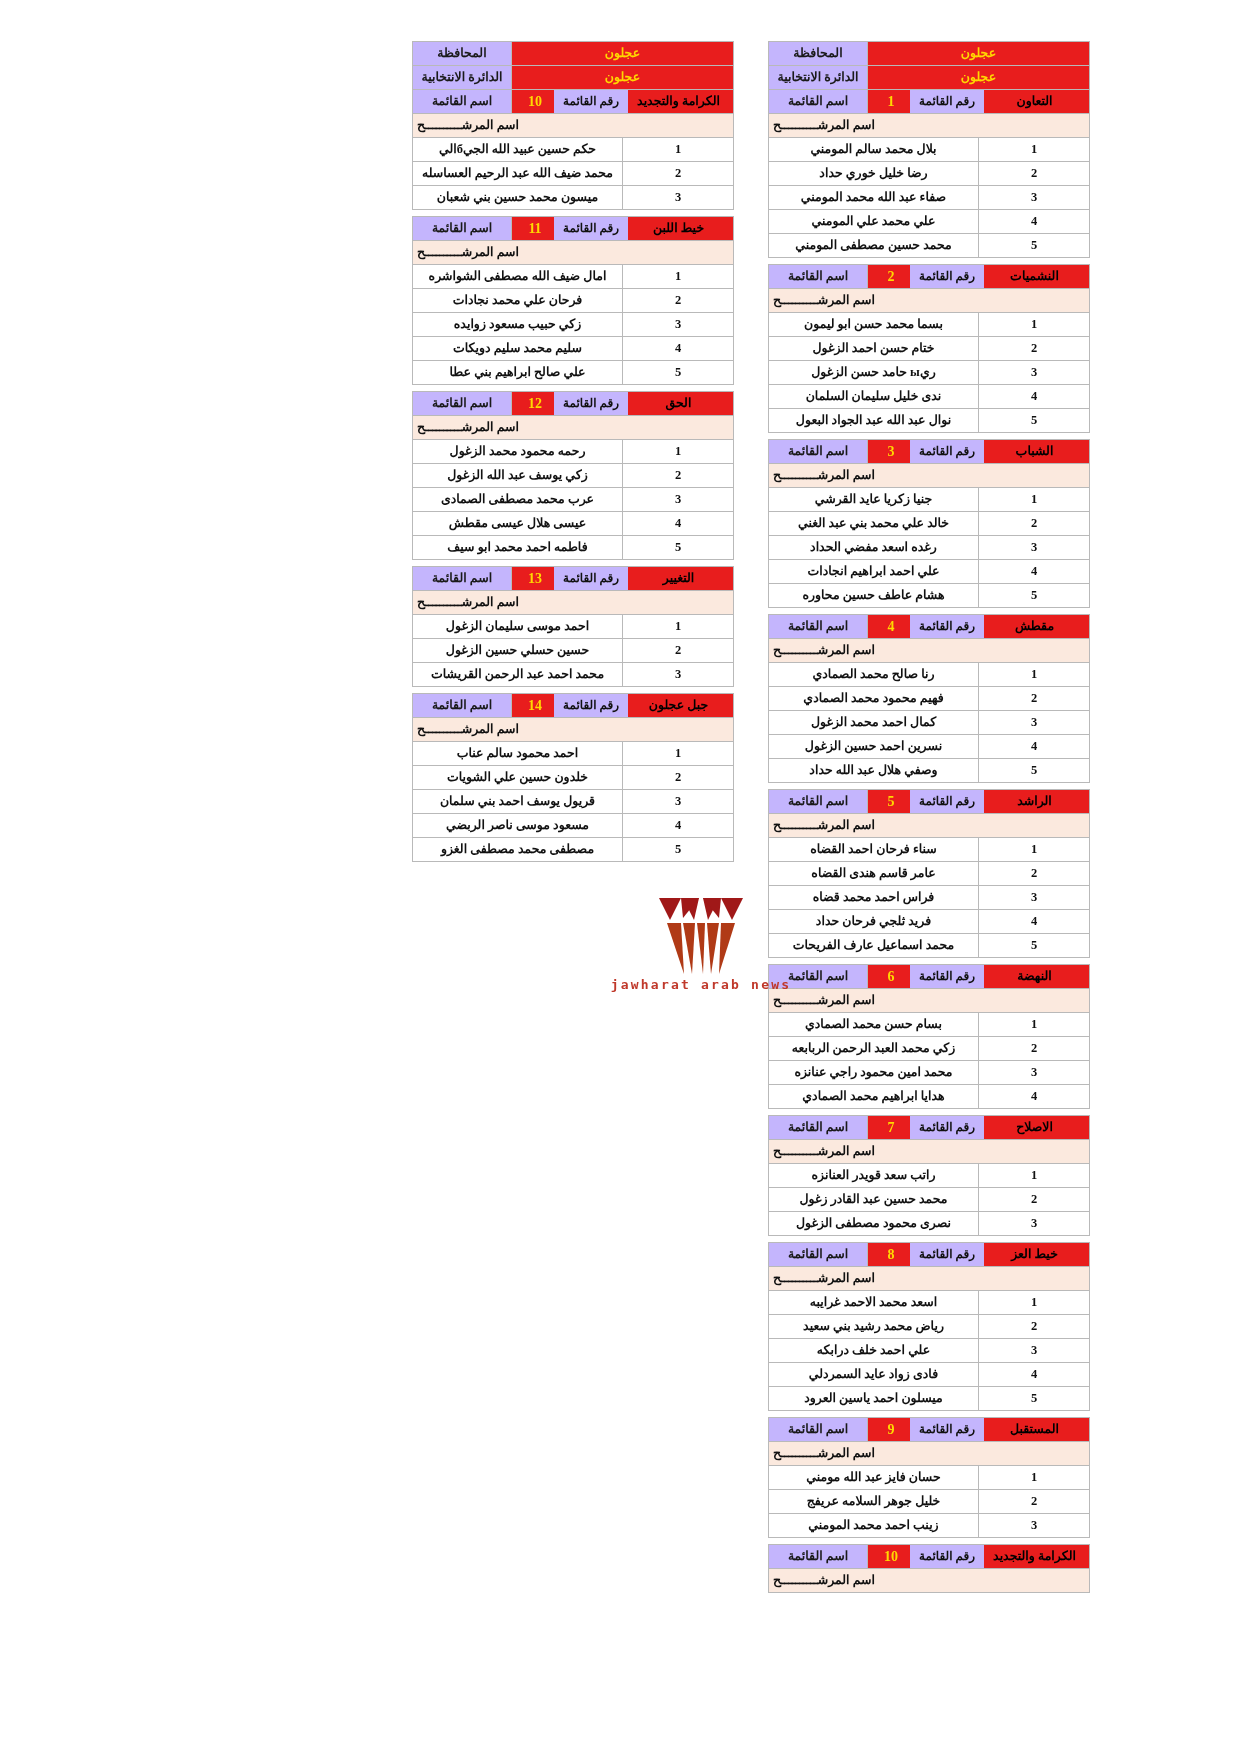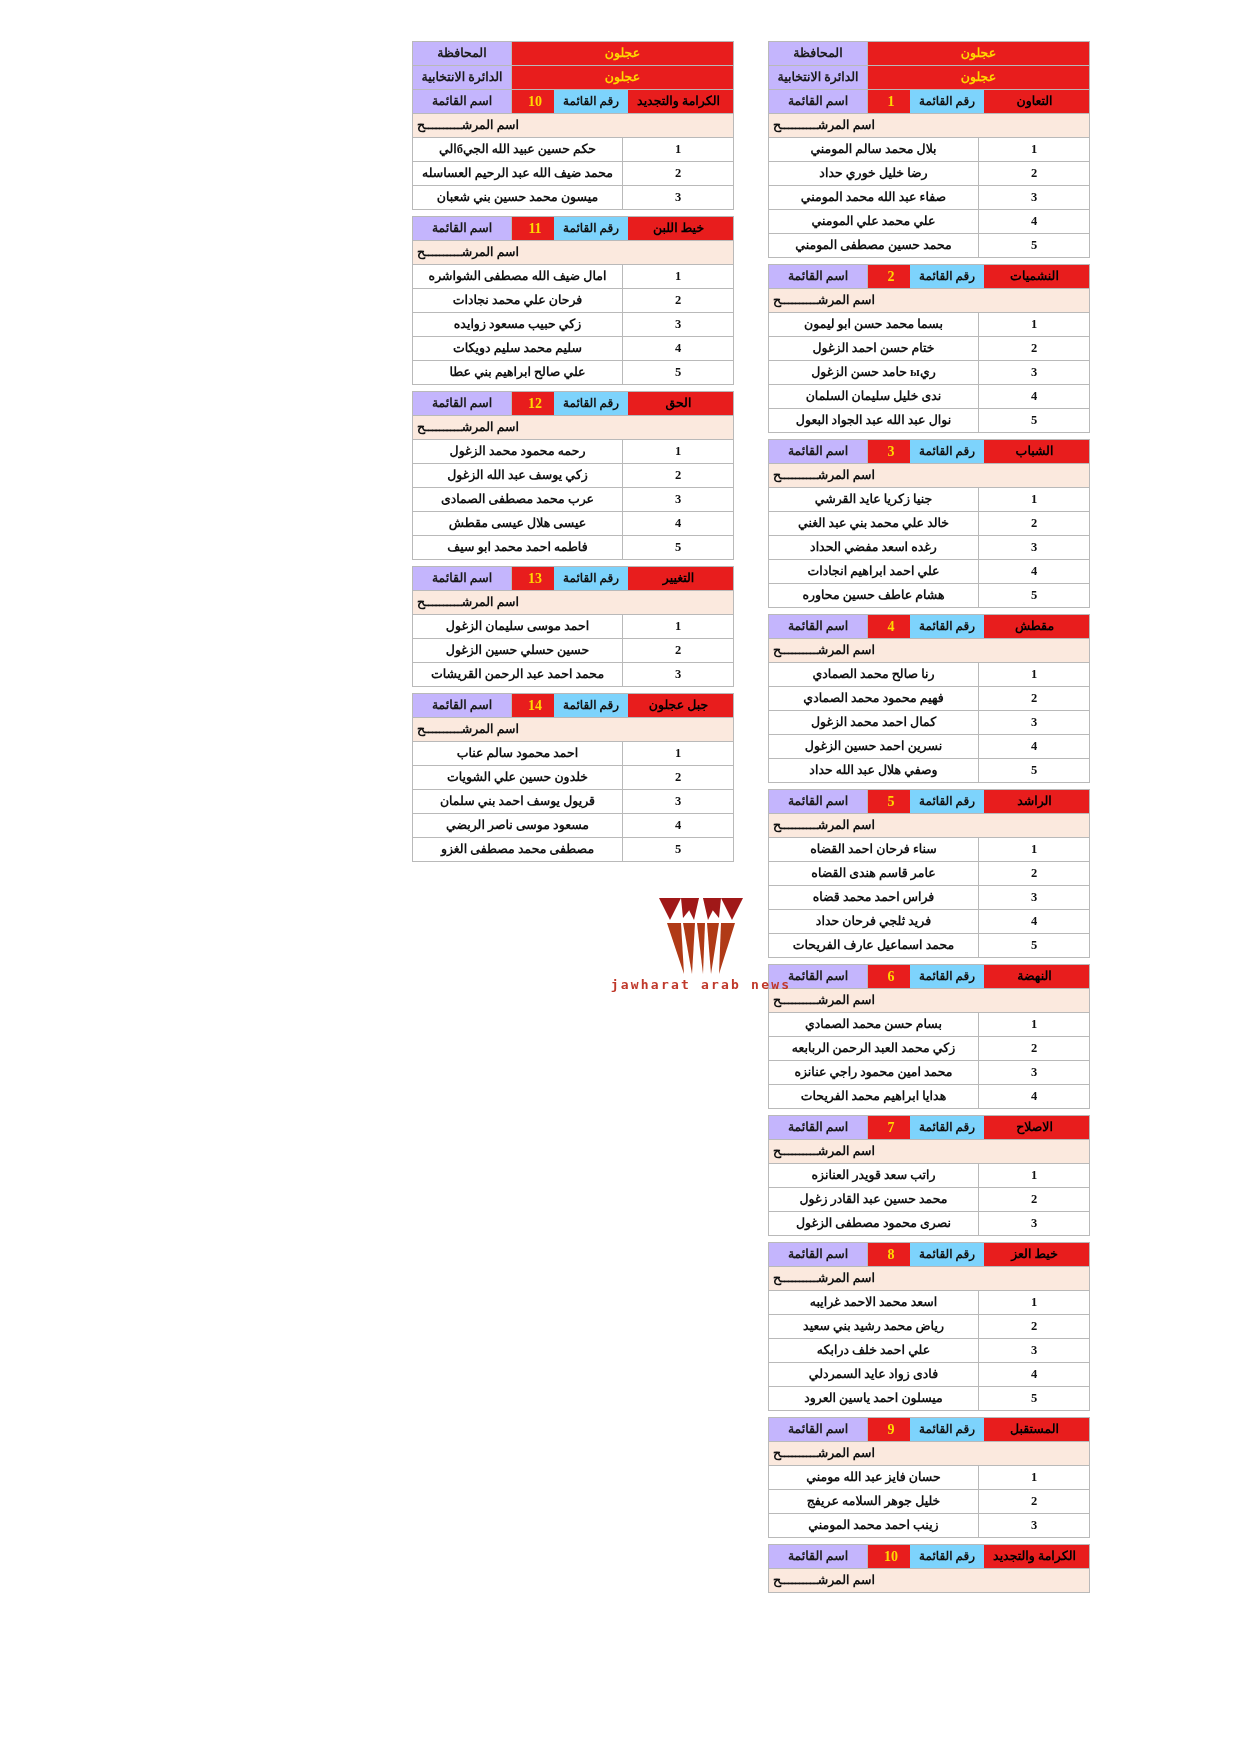--- a/index.html
+++ b/index.html
@@ -54,21 +54,21 @@
   .listname-cell{
     background:#e81d1d;
     color:#ffd800;
     text-align:center;
     font-size:13px;
     font-weight:bold;
     padding:0;
   }
   .lnwrap{display:flex;width:100%;height:23px;align-items:stretch;}
   .ln-name{flex:1 1 auto;display:flex;align-items:center;justify-content:center;background:#e81d1d;color:#000000;}
-  .ln-tag{flex:0 0 74px;display:flex;align-items:center;justify-content:center;background:#7dd3fc;color:#111;font-size:12px;}
+  .ln-tag{flex:0 0 74px;display:flex;align-items:center;justify-content:center;background:#c4b5fd;color:#111;font-size:12px;}
   .ln-num{flex:0 0 38px;display:flex;align-items:center;justify-content:center;background:#e81d1d;color:#ffd800;font-size:14px;font-weight:bold;}
 
   
   .cand-hdr{
     background:#fbe9de;
     text-align:left;
     font-size:13px;
     font-weight:bold;
     letter-spacing:1px;
     height:24px;line-height:24px;
@@ -500,21 +500,21 @@
           <tr>
             <td class="num">2</td>
             <td class="name" colspan="2">زكي محمد العبد الرحمن الربابعه</td>
           </tr>
           <tr>
             <td class="num">3</td>
             <td class="name" colspan="2">محمد امين محمود راجي عنانزه</td>
           </tr>
           <tr>
             <td class="num">4</td>
-            <td class="name" colspan="2">هدايا ابراهيم محمد الفريحات</td>
+            <td class="name" colspan="2">هدايا ابراهيم محمد الصمادي</td>
           </tr>
         </tbody>
       </table>
       <table class="lst">
         <tbody>
           <tr>
             <td class="listname-cell" colspan="2">
               <div class="lnwrap">
                 <span class="ln-name">الاصلاح</span>
                 <span class="ln-tag">رقم القائمة</span>

